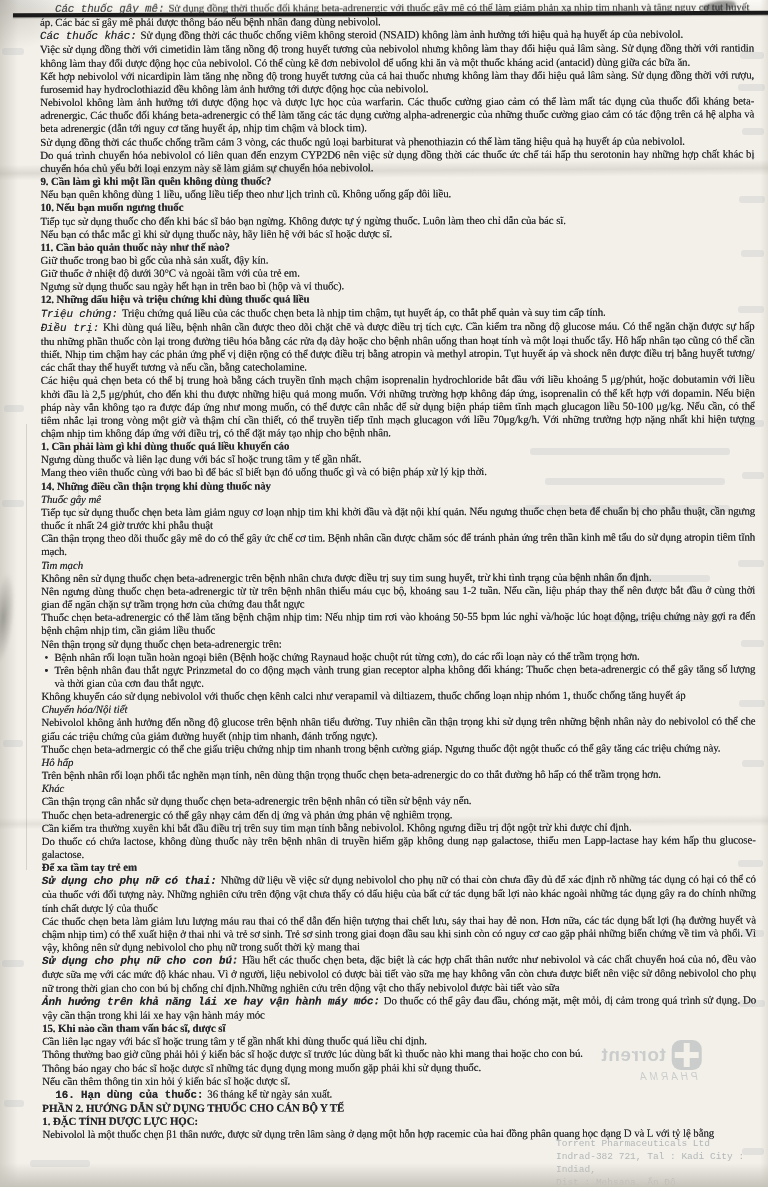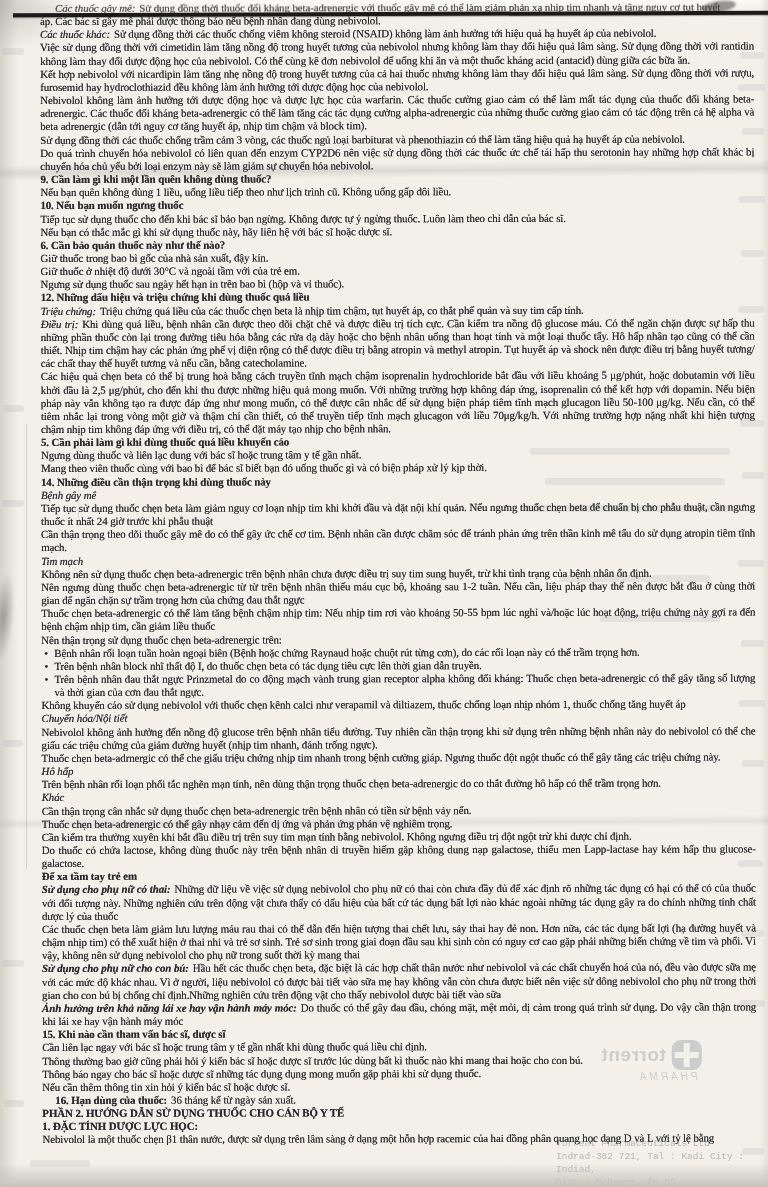--- a/index.html
+++ b/index.html
@@ -46,21 +46,21 @@
   
   .doc{position:absolute;left:40px;top:2px;width:714px;color:#28282c;
     font-size:10.9px;line-height:13.15px;letter-spacing:-0.1px;text-align:justify;
     transform:rotate(-0.12deg);transform-origin:0 0;
     text-shadow:0 0 .35px rgba(45,45,50,.75);}
   .blk{margin:0;}
   .h{font-weight:bold;}
   .sub{font-style:italic;}
   .b{position:relative;padding-left:13px;}
   .bu{position:absolute;left:3px;}
-  .lead{margin-right:4px;}
+  .lead{margin-right:4px;font-family:Liberation Mono, monospace;}
   .lead.i{font-style:italic;}
   .lead.bi{font-style:italic;font-weight:bold;}
   .lead.b{font-weight:bold;}
   .u .run{}
   .cut{white-space:nowrap;overflow:hidden;margin-left:15px;opacity:.82;filter:blur(.2px);}
 </style>
 </head>
 <body>
 
 <div class="edge-top"></div>
@@ -122,42 +122,42 @@
     <div class="blk"><span class="run">Việc sử dụng đồng thời với cimetidin làm tăng nồng độ trong huyết tương của nebivolol nhưng không làm thay đổi hiệu quả lâm sàng. Sử dụng đồng thời với rantidin không làm thay đổi dược động học của nebivolol. Có thể cùng kê đơn nebivolol để uống khi ăn và một thuốc kháng acid (antacid) dùng giữa các bữa ăn.</span></div>
     <div class="blk"><span class="run">Kết hợp nebivolol với nicardipin làm tăng nhẹ nồng độ trong huyết tương của cả hai thuốc nhưng không làm thay đổi hiệu quả lâm sàng. Sử dụng đồng thời với rượu, furosemid hay hydroclothiazid đều không làm ảnh hưởng tới dược động học của nebivolol.</span></div>
     <div class="blk"><span class="run">Nebivolol không làm ảnh hưởng tới dược động học và dược lực học của warfarin. Các thuốc cường giao cảm có thể làm mất tác dụng của thuốc đối kháng beta-adrenergic. Các thuốc đối kháng beta-adrenergic có thể làm tăng các tác dụng cường alpha-adrenergic của những thuốc cường giao cảm có tác động trên cả hệ alpha và beta adrenergic (dẫn tới nguy cơ tăng huyết áp, nhịp tim chậm và block tim).</span></div>
     <div class="blk"><span class="run">Sử dụng đồng thời các thuốc chống trầm cảm 3 vòng, các thuốc ngủ loại barbiturat và phenothiazin có thể làm tăng hiệu quả hạ huyết áp của nebivolol.</span></div>
     <div class="blk"><span class="run">Do quá trình chuyển hóa nebivolol có liên quan đến enzym CYP2D6 nên việc sử dụng đồng thời các thuốc ức chế tái hấp thu serotonin hay những hợp chất khác bị chuyển hóa chủ yếu bởi loại enzym này sẽ làm giảm sự chuyển hóa nebivolol.</span></div>
     <div class="blk h"><span class="run">9. Cần làm gì khi một lần quên không dùng thuốc?</span></div>
     <div class="blk"><span class="run">Nếu bạn quên không dùng 1 liều, uống liều tiếp theo như lịch trình cũ. Không uống gấp đôi liều.</span></div>
     <div class="blk h"><span class="run">10. Nếu bạn muốn ngưng thuốc</span></div>
     <div class="blk"><span class="run">Tiếp tục sử dụng thuốc cho đến khi bác sĩ bảo bạn ngừng. Không được tự ý ngừng thuốc. Luôn làm theo chỉ dẫn của bác sĩ.</span></div>
     <div class="blk"><span class="run">Nếu bạn có thắc mắc gì khi sử dụng thuốc này, hãy liên hệ với bác sĩ hoặc dược sĩ.</span></div>
-    <div class="blk h"><span class="run">6. Cần bảo quản thuốc này như thế nào?</span></div>
+    <div class="blk h"><span class="run">11. Cần bảo quản thuốc này như thế nào?</span></div>
     <div class="blk"><span class="run">Giữ thuốc trong bao bì gốc của nhà sản xuất, đậy kín.</span></div>
     <div class="blk"><span class="run">Giữ thuốc ở nhiệt độ dưới 30°C và ngoài tầm với của trẻ em.</span></div>
     <div class="blk"><span class="run">Ngưng sử dụng thuốc sau ngày hết hạn in trên bao bì (hộp và vỉ thuốc).</span></div>
     <div class="blk h"><span class="run">12. Những dấu hiệu và triệu chứng khi dùng thuốc quá liều</span></div>
     <div class="blk"><span class="lead i">Triệu chứng:</span><span class="run">Triệu chứng quá liều của các thuốc chẹn beta là nhịp tim chậm, tụt huyết áp, co thắt phế quản và suy tim cấp tính.</span></div>
     <div class="blk"><span class="lead i">Điều trị:</span><span class="run">Khi dùng quá liều, bệnh nhân cần được theo dõi chặt chẽ và được điều trị tích cực. Cần kiểm tra nồng độ glucose máu. Có thể ngăn chặn được sự hấp thu những phần thuốc còn lại trong đường tiêu hóa bằng các rửa dạ dày hoặc cho bệnh nhân uống than hoạt tính và một loại thuốc tẩy. Hô hấp nhân tạo cũng có thể cần thiết. Nhịp tim chậm hay các phản ứng phế vị diện rộng có thể được điều trị bằng atropin và methyl atropin. Tụt huyết áp và shock nên được điều trị bằng huyết tương/ các chất thay thế huyết tương và nếu cần, bằng catecholamine.</span></div>
     <div class="blk"><span class="run">Các hiệu quả chẹn beta có thể bị trung hoà bằng cách truyền tĩnh mạch chậm isoprenalin hydrochloride bắt đầu với liều khoảng 5 μg/phút, hoặc dobutamin với liều khởi đầu là 2,5 μg/phút, cho đến khi thu được những hiệu quả mong muốn. Với những trường hợp không đáp ứng, isoprenalin có thể kết hợp với dopamin. Nếu biện pháp này vẫn không tạo ra được đáp ứng như mong muốn, có thể được cân nhắc để sử dụng biện pháp tiêm tĩnh mạch glucagon liều 50-100 μg/kg. Nếu cần, có thể tiêm nhắc lại trong vòng một giờ và thậm chí cần thiết, có thể truyền tiếp tĩnh mạch glucagon với liều 70μg/kg/h. Với những trường hợp nặng nhất khi hiện tượng chậm nhịp tim không đáp ứng với điều trị, có thể đặt máy tạo nhịp cho bệnh nhân.</span></div>
-    <div class="blk h"><span class="run">5. Cần phải làm gì khi dùng thuốc quá liều khuyến cáo</span></div>
+    <div class="blk h"><span class="run">1. Cần phải làm gì khi dùng thuốc quá liều khuyến cáo</span></div>
     <div class="blk"><span class="run">Ngưng dùng thuốc và liên lạc dung với bác sĩ hoặc trung tâm y tế gần nhất.</span></div>
     <div class="blk"><span class="run">Mang theo viên thuốc cùng với bao bì để bác sĩ biết bạn đó uống thuốc gì và có biện pháp xử lý kịp thời.</span></div>
     <div class="blk h"><span class="run">14. Những điều cần thận trọng khi dùng thuốc này</span></div>
-    <div class="blk sub"><span class="run">Bệnh gây mê</span></div>
+    <div class="blk sub"><span class="run">Thuốc gây mê</span></div>
     <div class="blk"><span class="run">Tiếp tục sử dụng thuốc chẹn beta làm giảm nguy cơ loạn nhịp tim khi khởi đầu và đặt nội khí quản. Nếu ngưng thuốc chẹn beta để chuẩn bị cho phẫu thuật, cần ngưng thuốc ít nhất 24 giờ trước khi phẫu thuật</span></div>
     <div class="blk"><span class="run">Cần thận trọng theo dõi thuốc gây mê do có thể gây ức chế cơ tim. Bệnh nhân cần được chăm sóc để tránh phản ứng trên thần kinh mê tẩu do sử dụng atropin tiêm tĩnh mạch.</span></div>
     <div class="blk sub"><span class="run">Tim mạch</span></div>
     <div class="blk"><span class="run">Không nên sử dụng thuốc chẹn beta-adrenergic trên bệnh nhân chưa được điều trị suy tim sung huyết, trừ khi tình trạng của bệnh nhân ổn định.</span></div>
     <div class="blk"><span class="run">Nên ngưng dùng thuốc chẹn beta-adrenergic từ từ trên bệnh nhân thiếu máu cục bộ, khoảng sau 1-2 tuần. Nếu cần, liệu pháp thay thế nên được bắt đầu ở cùng thời gian để ngăn chặn sự trầm trọng hơn của chứng đau thắt ngực</span></div>
     <div class="blk"><span class="run">Thuốc chẹn beta-adrenergic có thể làm tăng bệnh chậm nhịp tim: Nếu nhịp tim rơi vào khoảng 50-55 bpm lúc nghỉ và/hoặc lúc hoạt động, triệu chứng này gợi ra đến bệnh chậm nhịp tim, cần giảm liều thuốc</span></div>
     <div class="blk u"><span class="run">Nên thận trọng sử dụng thuốc chẹn beta-adrenergic trên:</span></div>
     <div class="blk b"><span class="bu">•</span><span class="run">Bệnh nhân rối loạn tuần hoàn ngoại biên (Bệnh hoặc chứng Raynaud hoặc chuột rút từng cơn), do các rối loạn này có thể trầm trọng hơn.</span></div>
-    <div class="blk b"><span class="bu">•</span><span class="run">Trên bệnh nhân block nhĩ thất độ I, do thuốc chẹn beta có tác dụng tiêu cực lên thời gian dẫn truyền.</span></div>
+    <div class="blk b"><span class="bu">•</span></div>
     <div class="blk b"><span class="bu">•</span><span class="run">Trên bệnh nhân đau thắt ngực Prinzmetal do co động mạch vành trung gian receptor alpha không đối kháng: Thuốc chẹn beta-adrenergic có thể gây tăng số lượng và thời gian của cơn đau thắt ngực.</span></div>
     <div class="blk"><span class="run">Không khuyến cáo sử dụng nebivolol với thuốc chẹn kênh calci như verapamil và diltiazem, thuốc chống loạn nhịp nhóm 1, thuốc chống tăng huyết áp</span></div>
     <div class="blk sub"><span class="run">Chuyển hóa/Nội tiết</span></div>
     <div class="blk"><span class="run">Nebivolol không ảnh hưởng đến nồng độ glucose trên bệnh nhân tiểu đường. Tuy nhiên cần thận trọng khi sử dụng trên những bệnh nhân này do nebivolol có thể che giấu các triệu chứng của giảm đường huyết (nhịp tim nhanh, đánh trống ngực).</span></div>
     <div class="blk"><span class="run">Thuốc chẹn beta-adrnergic có thể che giấu triệu chứng nhịp tim nhanh trong bệnh cường giáp. Ngưng thuốc đột ngột thuốc có thể gây tăng các triệu chứng này.</span></div>
     <div class="blk sub"><span class="run">Hô hấp</span></div>
     <div class="blk"><span class="run">Trên bệnh nhân rối loạn phổi tắc nghẽn mạn tính, nên dùng thận trọng thuốc chẹn beta-adrenergic do co thắt đường hô hấp có thể trầm trọng hơn.</span></div>
     <div class="blk sub"><span class="run">Khác</span></div>
     <div class="blk"><span class="run">Cần thận trọng cân nhắc sử dụng thuốc chẹn beta-adrenergic trên bệnh nhân có tiền sử bệnh vảy nến.</span></div>
     <div class="blk"><span class="run">Thuốc chẹn beta-adrenergic có thể gây nhạy cảm đến dị ứng và phản ứng phản vệ nghiêm trọng.</span></div>

